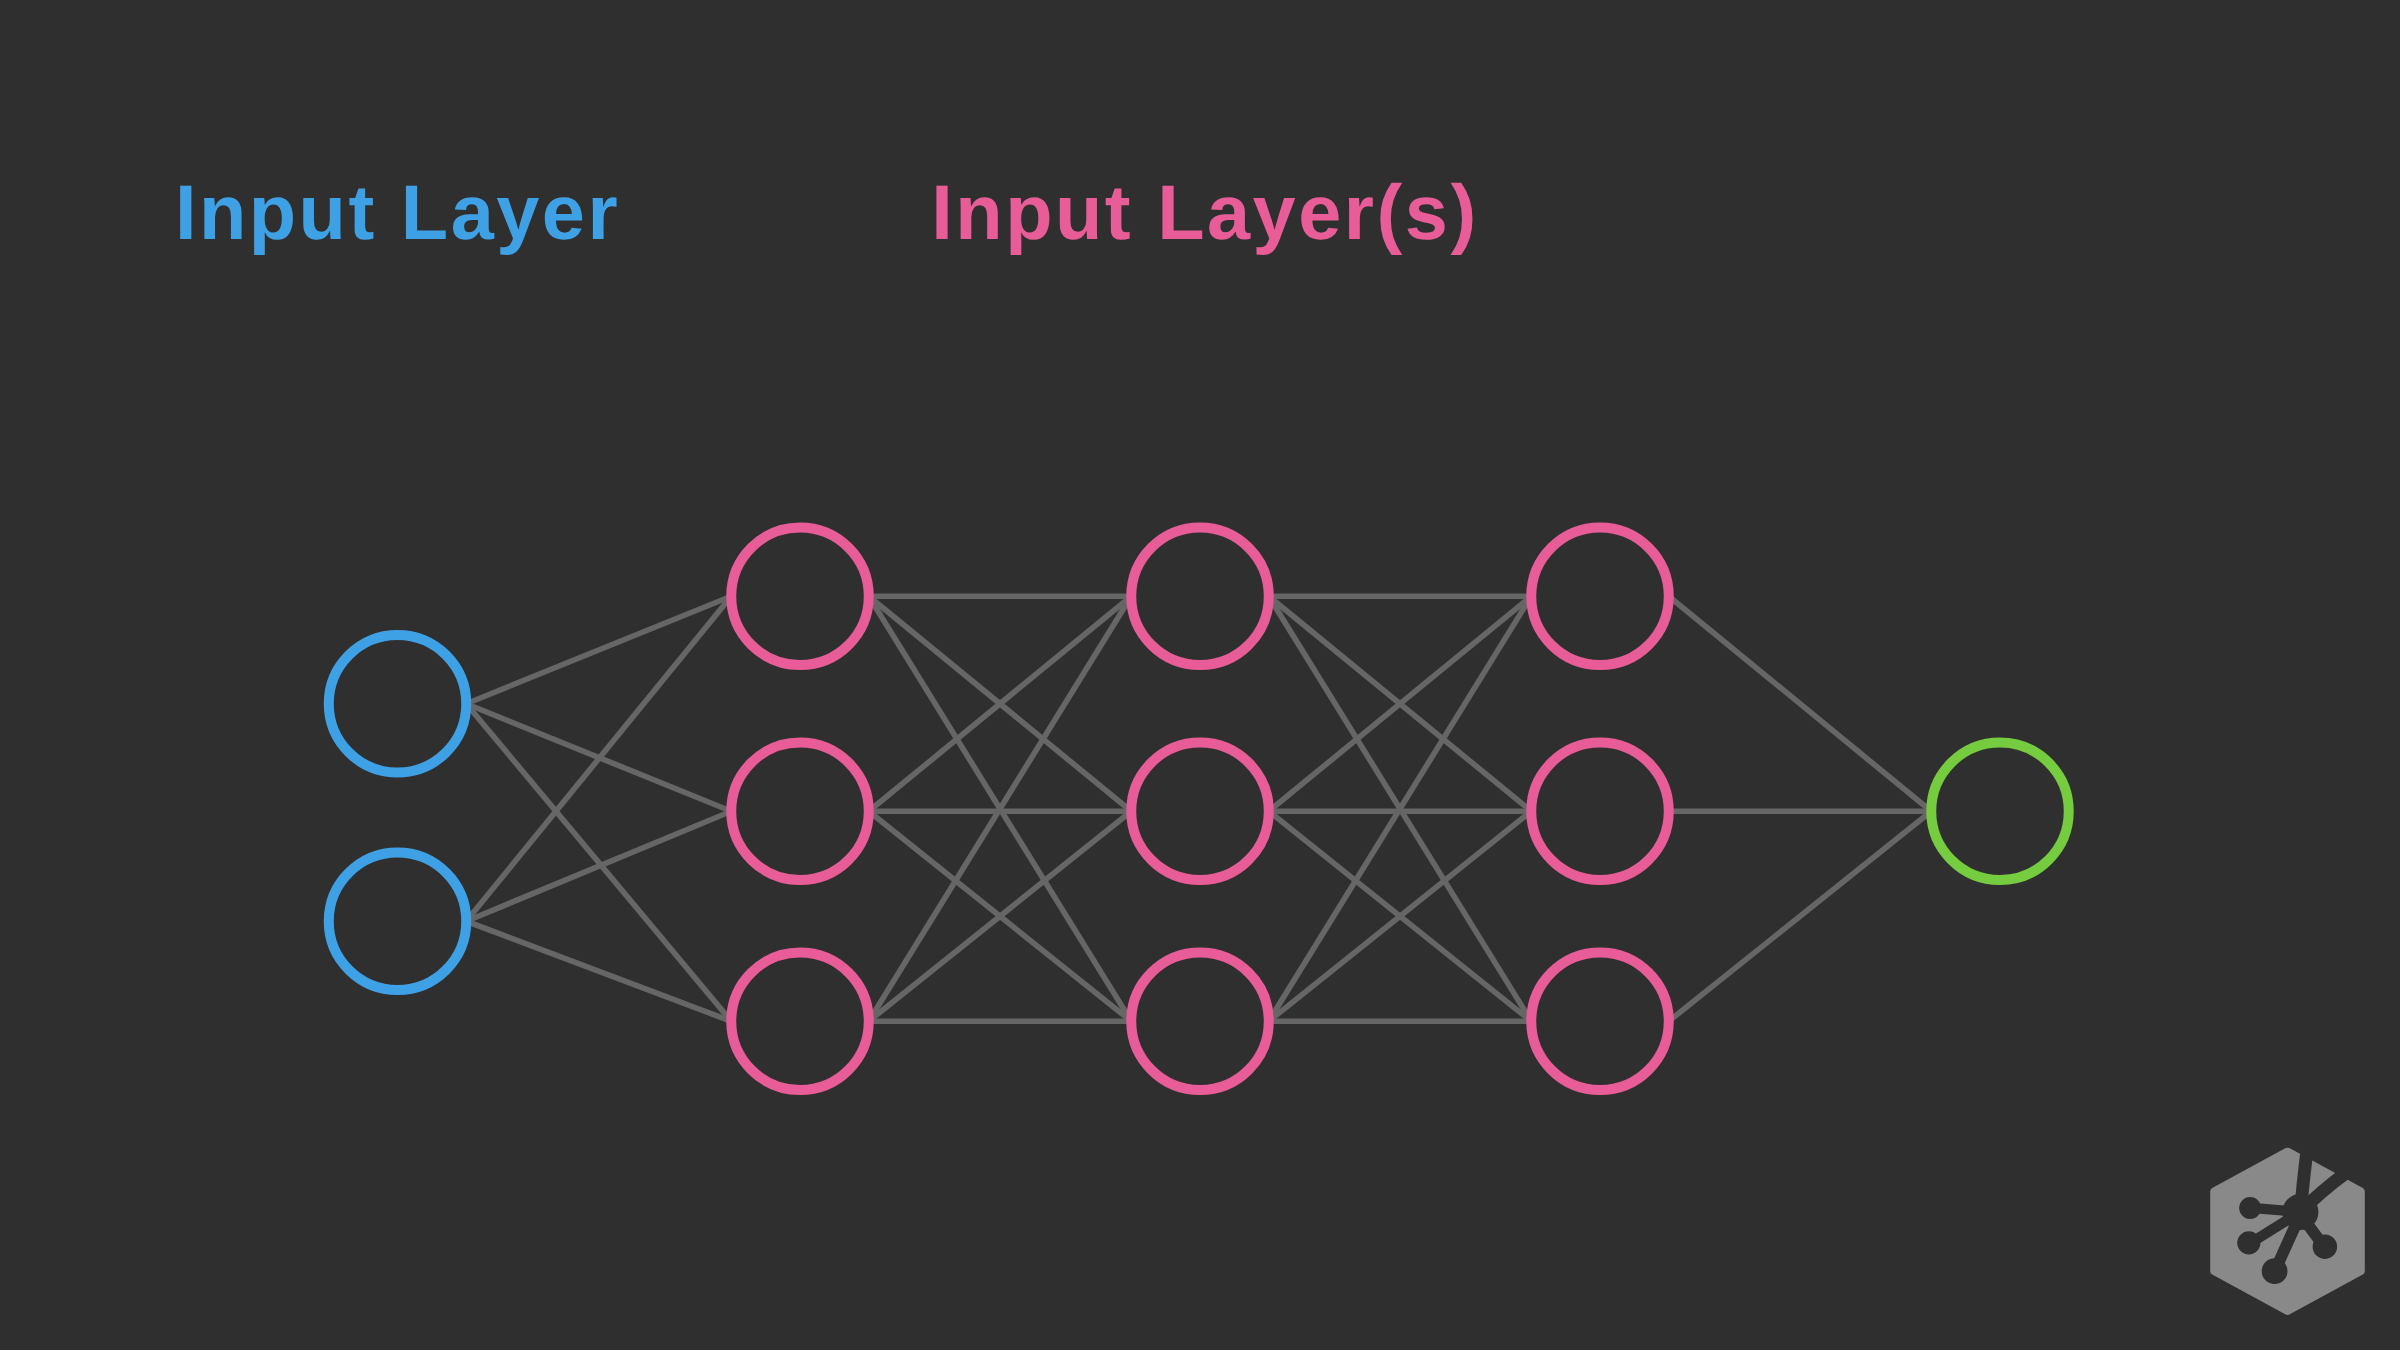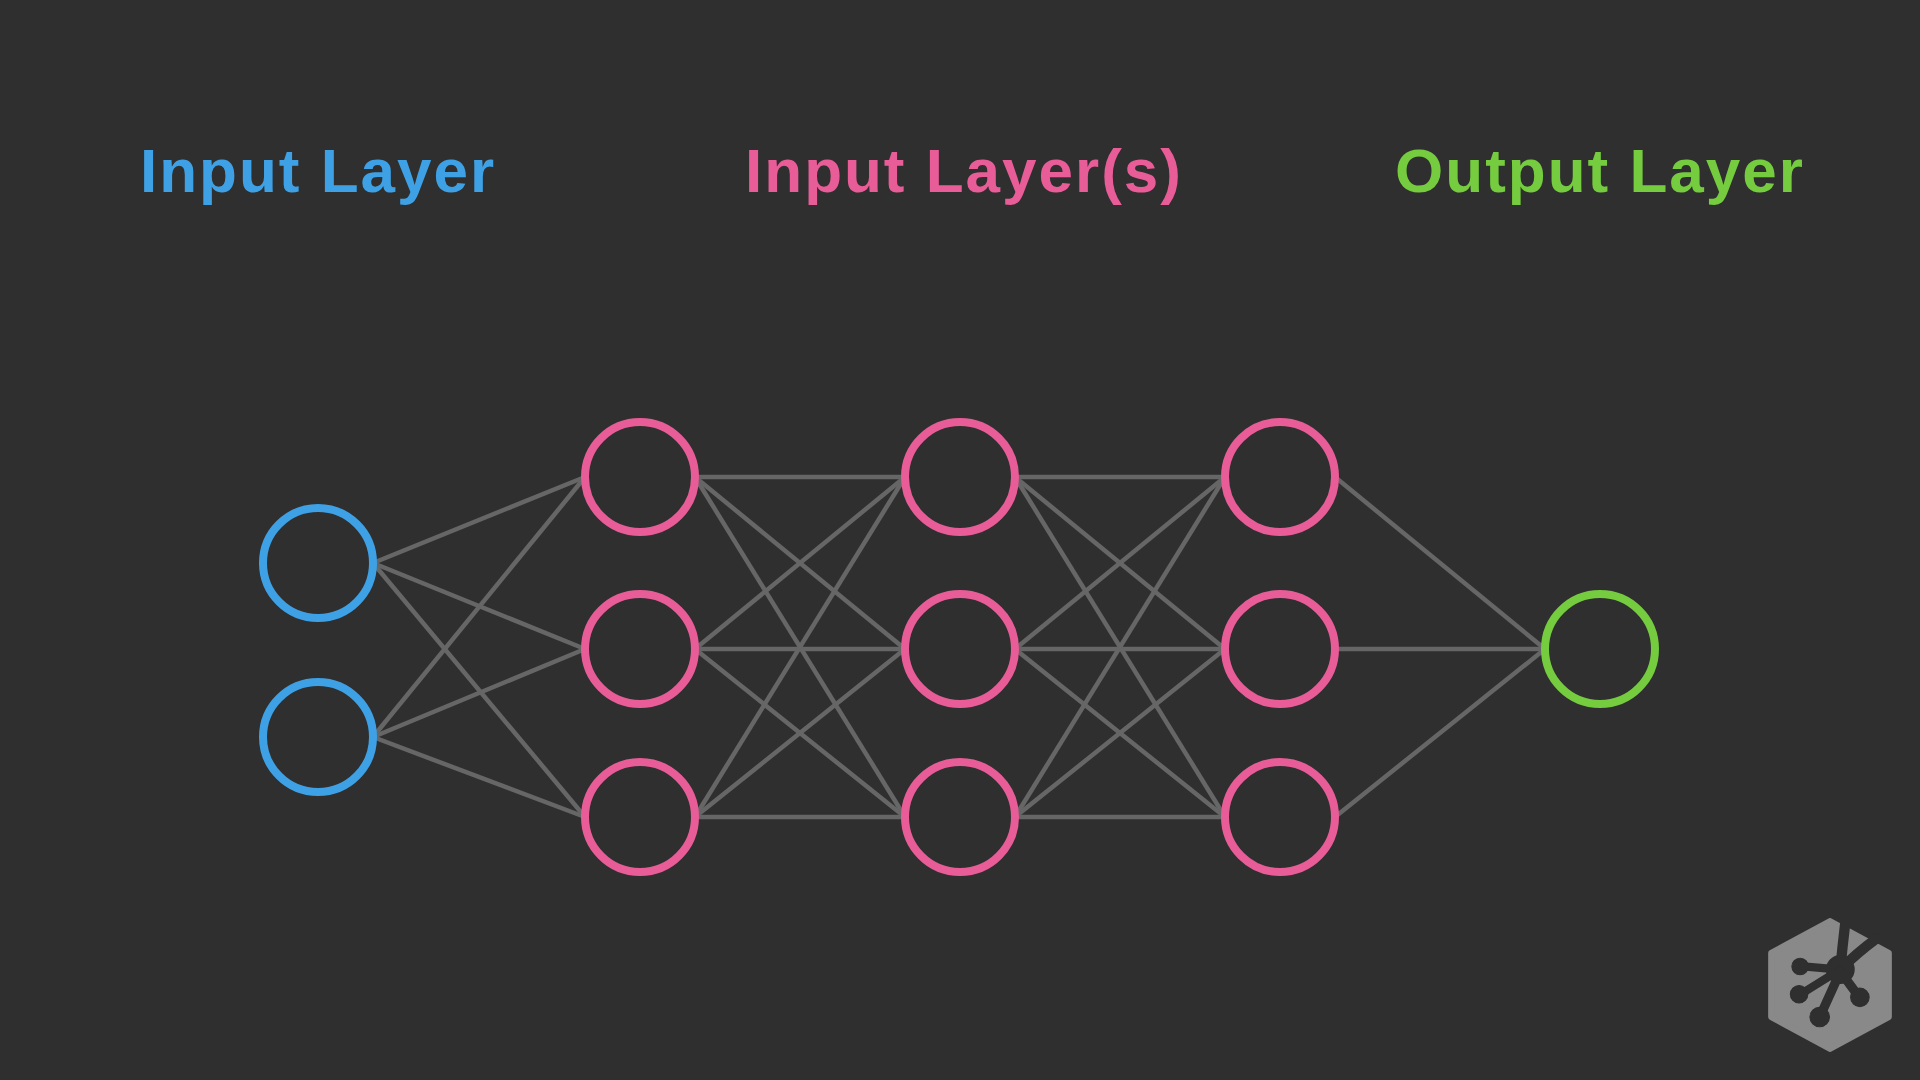--- a/index.html
+++ b/index.html
@@ -44,21 +44,20 @@
 </style>
 </head>
 <body style="background: rgb(47, 47, 47);">
 
 <div class="stage">
 
   <div class="layer-label label-input" style="color: rgb(63, 161, 229);">Input Layer</div>
 
   <div class="layer-label label-hidden" style="color: rgb(232, 93, 151);">Input Layer(s)</div>
 
-  <div class="layer-label label-output" style="color: rgb(116, 204, 62);">Output Layer</div>
 
   <svg id="network-svg" width="1920" height="1080">
       <line x1="373" y1="563" x2="585" y2="477" stroke="#666666" stroke-width="4.5"></line>
       <line x1="373" y1="563" x2="585" y2="649" stroke="#666666" stroke-width="4.5"></line>
       <line x1="373" y1="563" x2="585" y2="817" stroke="#666666" stroke-width="4.5"></line>
       <line x1="373" y1="737" x2="585" y2="477" stroke="#666666" stroke-width="4.5"></line>
       <line x1="373" y1="737" x2="585" y2="649" stroke="#666666" stroke-width="4.5"></line>
       <line x1="373" y1="737" x2="585" y2="817" stroke="#666666" stroke-width="4.5"></line>
       <line x1="695" y1="477" x2="905" y2="477" stroke="#666666" stroke-width="4.5"></line>
       <line x1="695" y1="477" x2="905" y2="649" stroke="#666666" stroke-width="4.5"></line>

